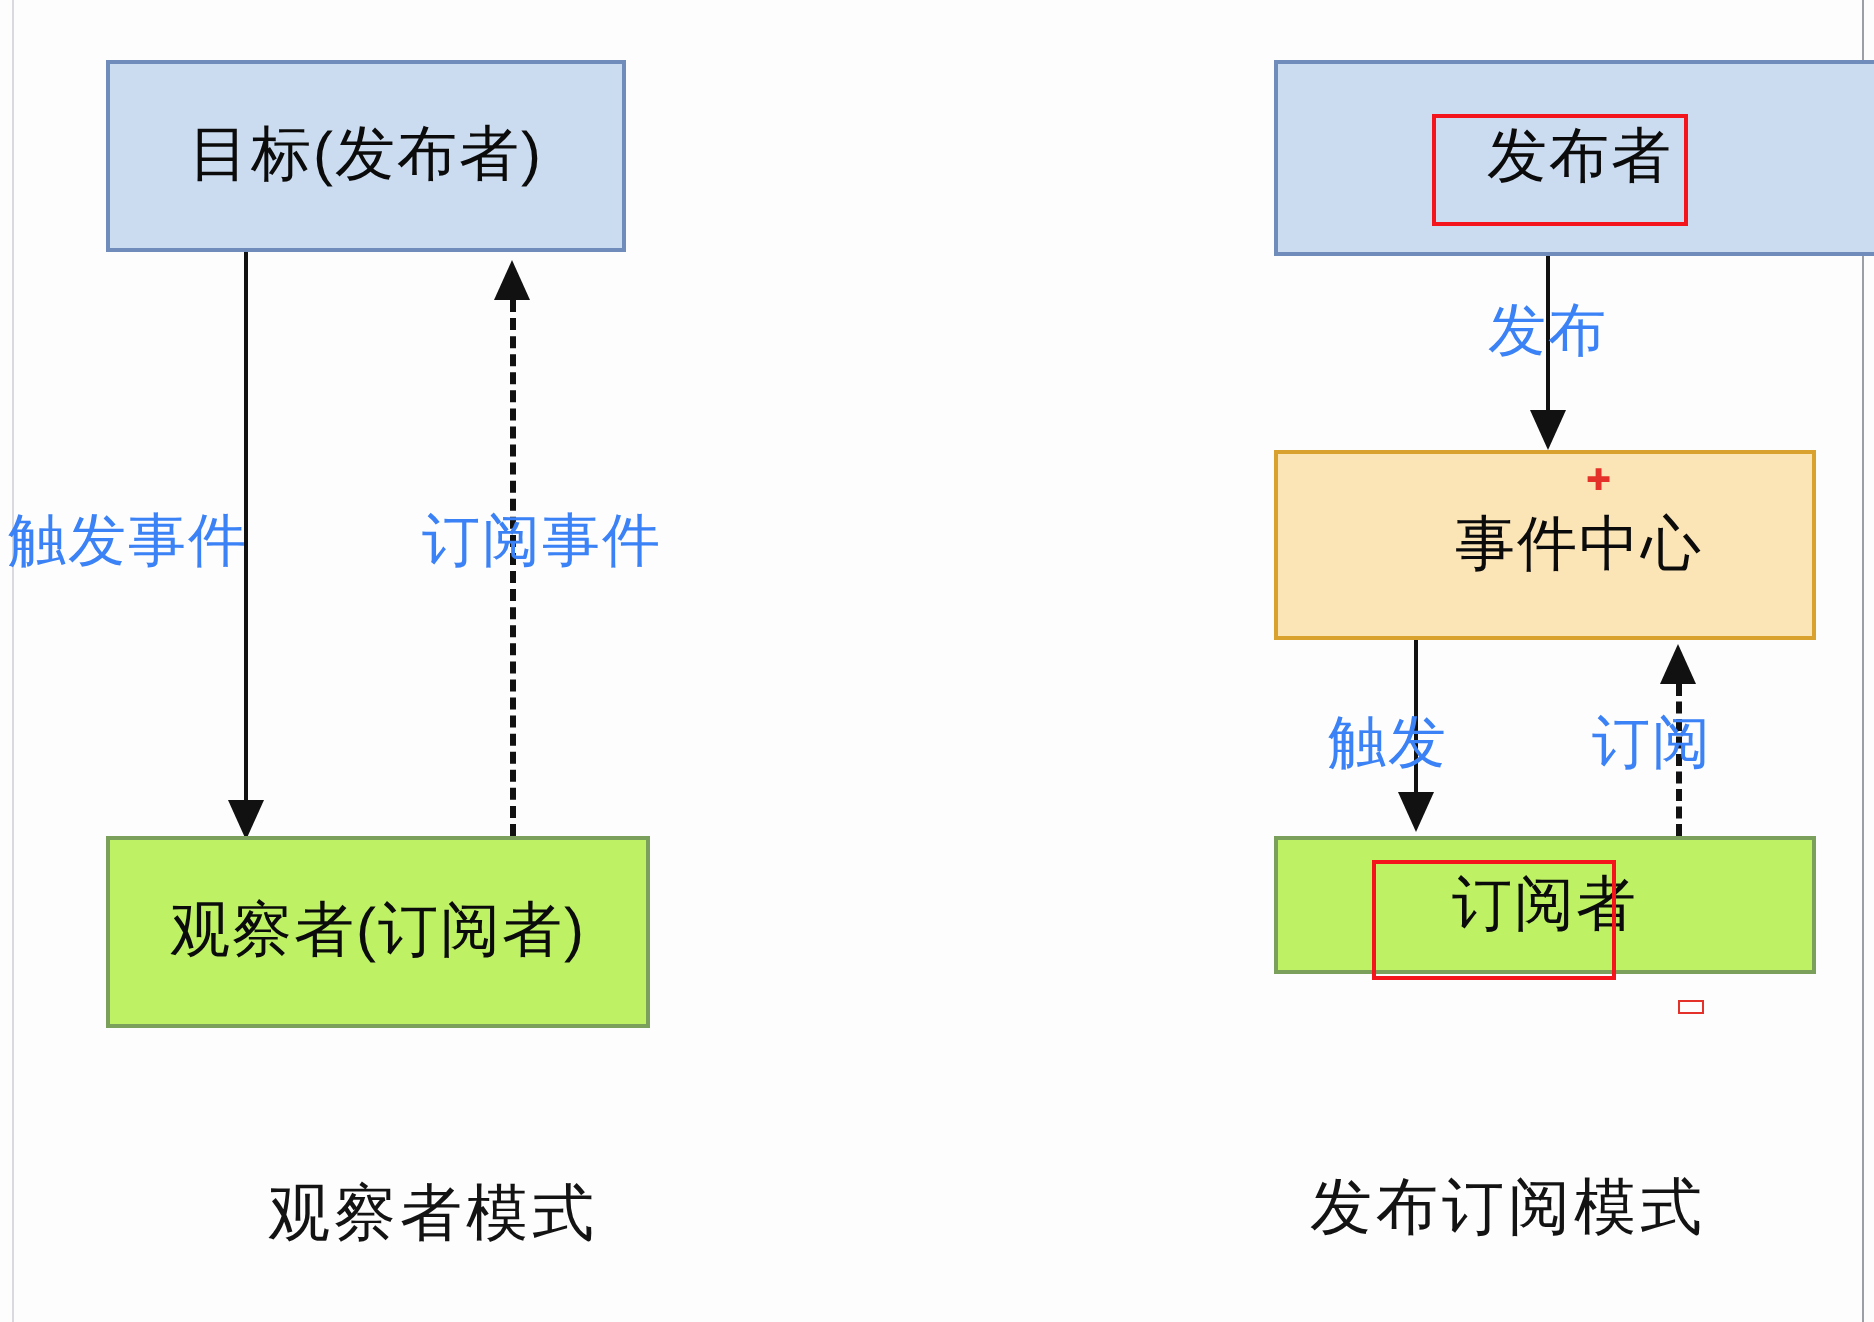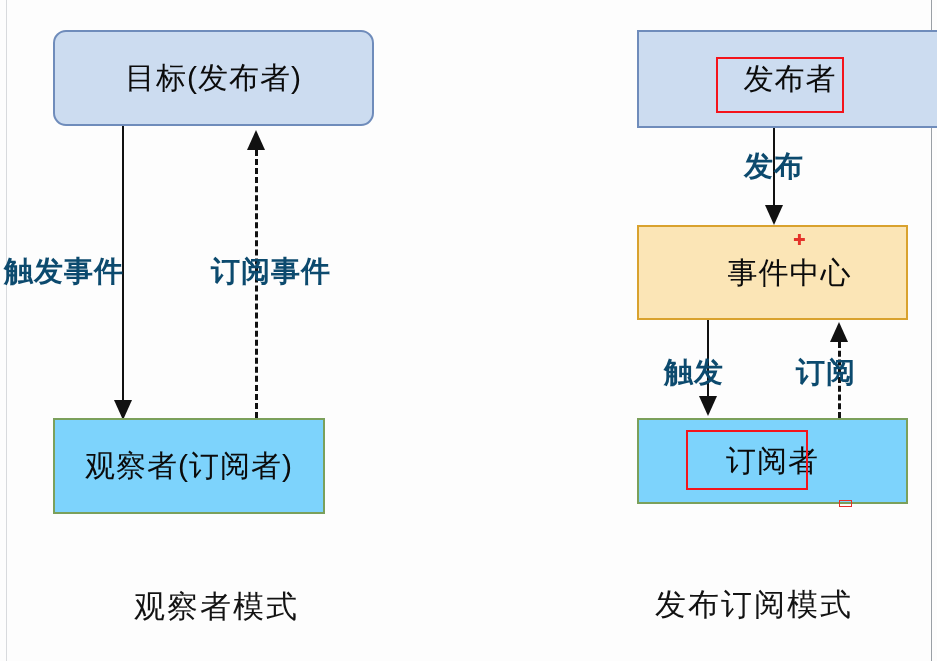--- a/index.html
+++ b/index.html
@@ -32,21 +32,21 @@
     display: flex;
     align-items: center;
     justify-content: center;
     border-width: 2px;
     border-style: solid;
     color: #0b0b0b;
     letter-spacing: 1px;
     white-space: nowrap;
   }
   .node-blue   { background: #ccdcf0; border-color: #6f8cbb; }
-  .node-green  { background: #7dd3fc; border-color: #7ba05b; }
+  .node-green  { background: #bef264; border-color: #7ba05b; }
   .node-orange { background: #fbe5b6; border-color: #d9a22e; }
 
   .node-label { font-size: 30px; line-height: 1; }
 
   
   .conn {
     position: absolute;
     box-sizing: border-box;
   }
   .conn.solid {
@@ -69,25 +69,24 @@
   }
   .arrow-head.up {
     border-left: 9px solid transparent;
     border-right: 9px solid transparent;
     border-bottom: 20px solid #111111;
   }
 
   .edge-label {
     position: absolute;
     font-size: 29px;
-    color: #0c4a6e;
+    color: #3b82f6;
     white-space: nowrap;
     letter-spacing: 1px;
     line-height: 1;
-    font-weight: bold;
   }
 
   .caption {
     position: absolute;
     font-size: 31px;
     color: #131313;
     white-space: nowrap;
     letter-spacing: 2px;
     line-height: 1;
   }
@@ -118,21 +117,21 @@
 </head>
 <body>
 
 <div id="canvas">
 
   <div class="edge-line left"></div>
   <div class="edge-line right"></div>
 
   <div>
 
-    <div class="node node-blue" style="left:53px; top:30px; width:321px; height:96px;border-radius:13px;">
+    <div class="node node-blue" style="left:53px; top:30px; width:260px; height:96px;">
       <span class="node-label">目标(发布者)</span>
     </div>
 
     <div class="conn solid" style="left:122px; top:126px; height:281px;"></div>
     <div class="arrow-head down" style="left:114px; top:400px;"></div>
     <div class="edge-label" style="left:4px; top:257px;">触发事件</div>
 
     <div class="conn dashed" style="left:255px; top:150px; height:268px;"></div>
     <div class="arrow-head up" style="left:247px; top:130px;"></div>
     <div class="edge-label" style="left:211px; top:257px;">订阅事件</div>
@@ -161,21 +160,21 @@
     <div class="annot-plus" style="left:793px; top:233px;">✚</div>
 
     <div class="conn solid" style="left:707px; top:320px; height:81px;"></div>
     <div class="arrow-head down" style="left:699px; top:396px;"></div>
     <div class="edge-label" style="left:664px; top:358px;">触发</div>
 
     <div class="conn dashed" style="left:838px; top:342px; height:76px;"></div>
     <div class="arrow-head up" style="left:830px; top:322px;"></div>
     <div class="edge-label" style="left:796px; top:358px;">订阅</div>
 
-    <div class="node node-green" style="left:637px; top:418px; width:271px; height:86px;">
+    <div class="node node-green" style="left:637px; top:418px; width:271px; height:69px;">
       <span class="node-label">订阅者</span>
     </div>
     <div class="annot-box" style="left:686px; top:430px; width:122px; height:60px;"></div>
     <div class="annot-dash" style="left:839px; top:500px;"></div>
 
     <div class="caption" style="left:655px; top:591px;font-family:Liberation Mono, monospace;">发布订阅模式</div>
   </div>
 
 </div>
 

